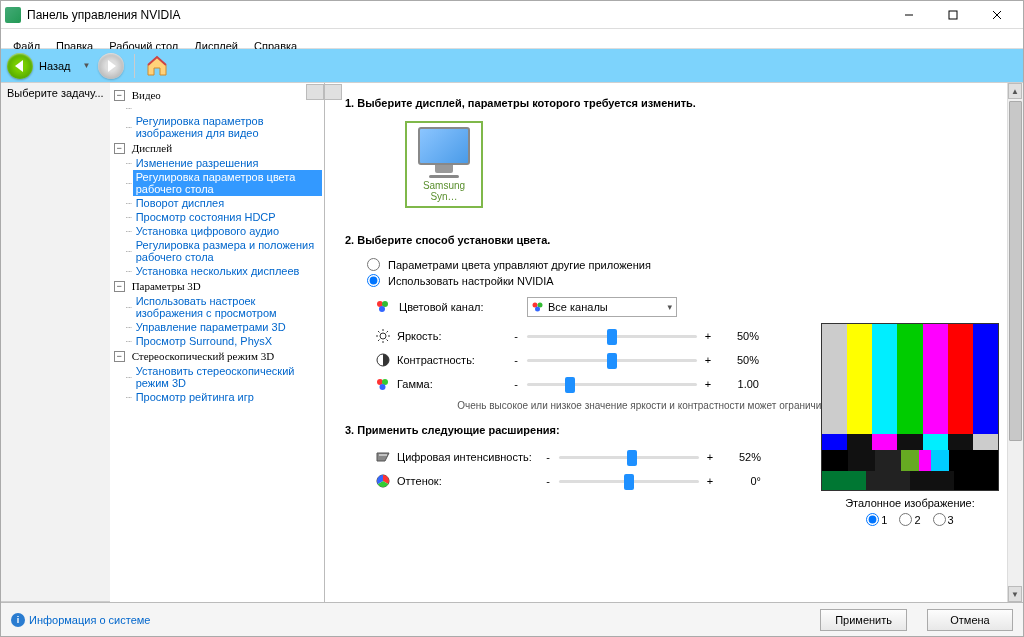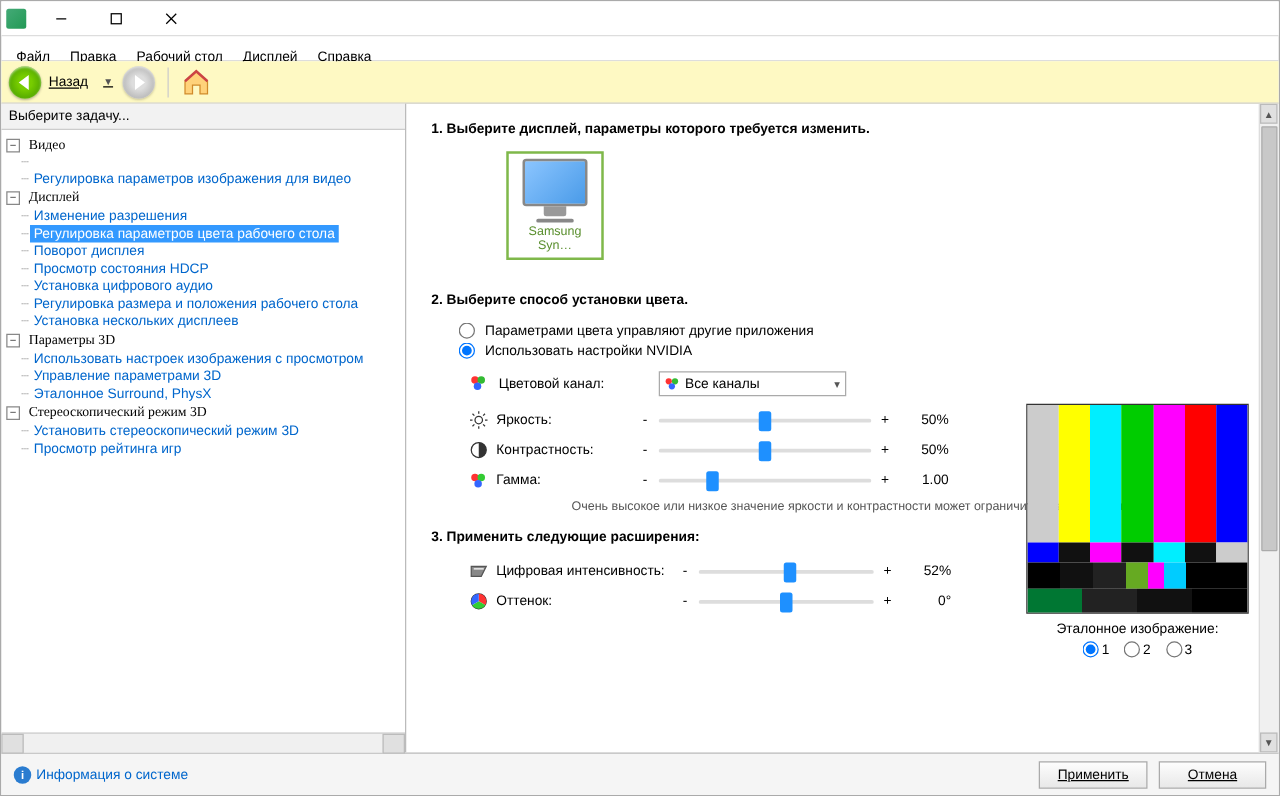--- a/index.html
+++ b/index.html
@@ -10,34 +10,34 @@
 .titlebar .app-icon { width: 16px; height: 16px; background: linear-gradient(135deg,#4a7,#295); border-radius: 2px; margin-right: 6px; }
 .titlebar .title { flex: 1; font-size: 12px; }
 .titlebar .win-btn { width: 44px; height: 26px; display: flex; align-items: center; justify-content: center; cursor: pointer; }
 .titlebar .win-btn svg { width: 10px; height: 10px; }
 
 
 .menubar { height: 20px; display: flex; align-items: center; padding: 0 4px; border-bottom: 1px solid #ddd; }
 .menubar .menu-item { padding: 2px 8px; cursor: pointer; margin-top: 14px; }
 
 
-.toolbar { height: 34px; display: flex; align-items: center; padding: 2px 6px; border-bottom: 1px solid #d0d0d0; gap: 4px; background: #fef9c3; text-decoration: underline; }
+.toolbar { height: 34px; display: flex; align-items: center; padding: 2px 6px; border-bottom: 1px solid #d0d0d0; gap: 4px; background: #7dd3fc; }
 .nav-btn { width: 26px; height: 26px; border-radius: 50%; display: flex; align-items: center; justify-content: center; cursor: pointer; }
 .nav-back { background: radial-gradient(circle,#7c0 30%,#5a0 70%); box-shadow: inset 0 1px 2px rgba(255,255,255,.6), 0 1px 2px rgba(0,0,0,.3); }
 .nav-back::before { content:""; width:0; height:0; border-top:6px solid transparent; border-bottom:6px solid transparent; border-right:8px solid #fff; margin-left:-2px; }
 .nav-fwd { background: radial-gradient(circle,#ddd 30%,#bbb 70%); box-shadow: inset 0 1px 2px rgba(255,255,255,.6), 0 1px 2px rgba(0,0,0,.2); }
 .nav-fwd::before { content:""; width:0; height:0; border-top:6px solid transparent; border-bottom:6px solid transparent; border-left:8px solid #fff; margin-right:-2px; }
 .back-label { margin: 0 4px 0 2px; }
 .dd-arrow { font-size: 8px; color: #555; padding: 0 4px; cursor: pointer; }
 .divider { width: 1px; height: 24px; background: #ccc; margin: 0 6px; }
 .home-icon { width: 24px; height: 24px; cursor: pointer; }
 
 
 .content { flex: 1; display: flex; min-height: 0; }
-.left-pane { width: 324px; border-right: 1px solid #bbb; display: flex; flex-direction: column; }
+.left-pane { width: 324px; border-right: 1px solid #bbb; display: flex; flex-direction: row; }
 .task-header { padding: 4px 6px; border-bottom: 1px solid #ccc; background: #f2f2f2; }
 .tree { flex: 1; overflow: auto; padding: 4px 2px 4px 4px; }
 .tree-node { display: flex; align-items: center; padding: 1px 0; white-space: nowrap; }
 .tree-toggle { width: 11px; height: 11px; border: 1px solid #888; display: flex; align-items: center; justify-content: center; font-size: 9px; line-height: 1; margin-right: 4px; cursor: pointer; background: #fff; color: #333; }
 .tree-label { cursor: pointer; padding: 1px 3px; }
 .tree-label.link { color: #0066cc; }
 .tree-label.cat { color: #000; font-family: Liberation Serif, serif; }
 .tree-label.selected { background: #3399ff; color: #fff; }
 .tree-child { margin-left: 12px; display: flex; align-items: center; }
 .tree-dots { color: #999; margin-right: 2px; font-size: 10px; letter-spacing: -1px; }
@@ -96,27 +96,28 @@
 .right-vscroll .arrow { width:14px; height:16px; background:#e0e0e0; border:1px solid #bbb; display:flex; align-items:center; justify-content:center; font-size:8px; color:#555; }
 .right-vscroll .thumb { position:absolute; left:1px; width:13px; background:#c8c8c8; border:1px solid #aaa; border-radius:1px; }
 .right-vscroll .arrow.up { position:absolute; top:0; }
 .right-vscroll .arrow.down { position:absolute; bottom:0; }
 
 
 .footer { height: 34px; border-top: 1px solid #bbb; display: flex; align-items: center; padding: 0 10px; background: #f5f5f5; }
 .sysinfo-icon { width:14px; height:14px; border-radius:50%; background:#2a7cd0; color:#fff; display:flex; align-items:center; justify-content:center; font-size:9px; font-weight:bold; margin-right:4px; }
 .sysinfo-link { color: #0066cc; cursor: pointer; }
 .footer-spacer { flex: 1; }
-.footer-btn { min-width: 86px; height: 22px; border: 1px solid #aaa; background: linear-gradient(#fdfdfd,#e8e8e8); cursor: pointer; margin-left: 9px; padding: 0 14px; text-decoration: underline; }
+.footer-btn { min-width: 86px; height: 22px; border: 1px solid #aaa; background: linear-gradient(#fdfdfd,#e8e8e8); cursor: pointer; margin-left: 20px; padding: 0 14px; }
 </style>
 </head>
 <body>
 
 <div class="titlebar">
   <div class="app-icon"></div>
+  <div class="title">Панель управления NVIDIA</div>
   <div class="win-btn">
       <svg viewBox="0 0 10 10">
         <line x1="1" y1="5" x2="9" y2="5" stroke="currentColor" stroke-width="1"></line>
       </svg>
     </div>
   <div class="win-btn">
       <svg viewBox="0 0 10 10">
         <rect x="1" y="1" width="8" height="8" fill="none" stroke="currentColor" stroke-width="1"></rect>
       </svg>
     </div>
@@ -206,21 +207,21 @@
       <div class="tree-child">
           <span class="tree-dots">┈</span>
           <span class="tree-label link">Использовать настроек изображения с просмотром</span>
         </div>
       <div class="tree-child">
           <span class="tree-dots">┈</span>
           <span class="tree-label link">Управление параметрами 3D</span>
         </div>
       <div class="tree-child">
           <span class="tree-dots">┈</span>
-          <span class="tree-label link">Эталонное Surround, PhysX</span>
+          <span class="tree-label link">Просмотр Surround, PhysX</span>
         </div>
 
       <div class="tree-node">
           <span class="tree-toggle">−</span>
           <span class="tree-label cat">Стереоскопический режим 3D</span>
         </div>
       <div class="tree-child">
           <span class="tree-dots">┈</span>
           <span class="tree-label link">Установить стереоскопический режим 3D</span>
         </div>

